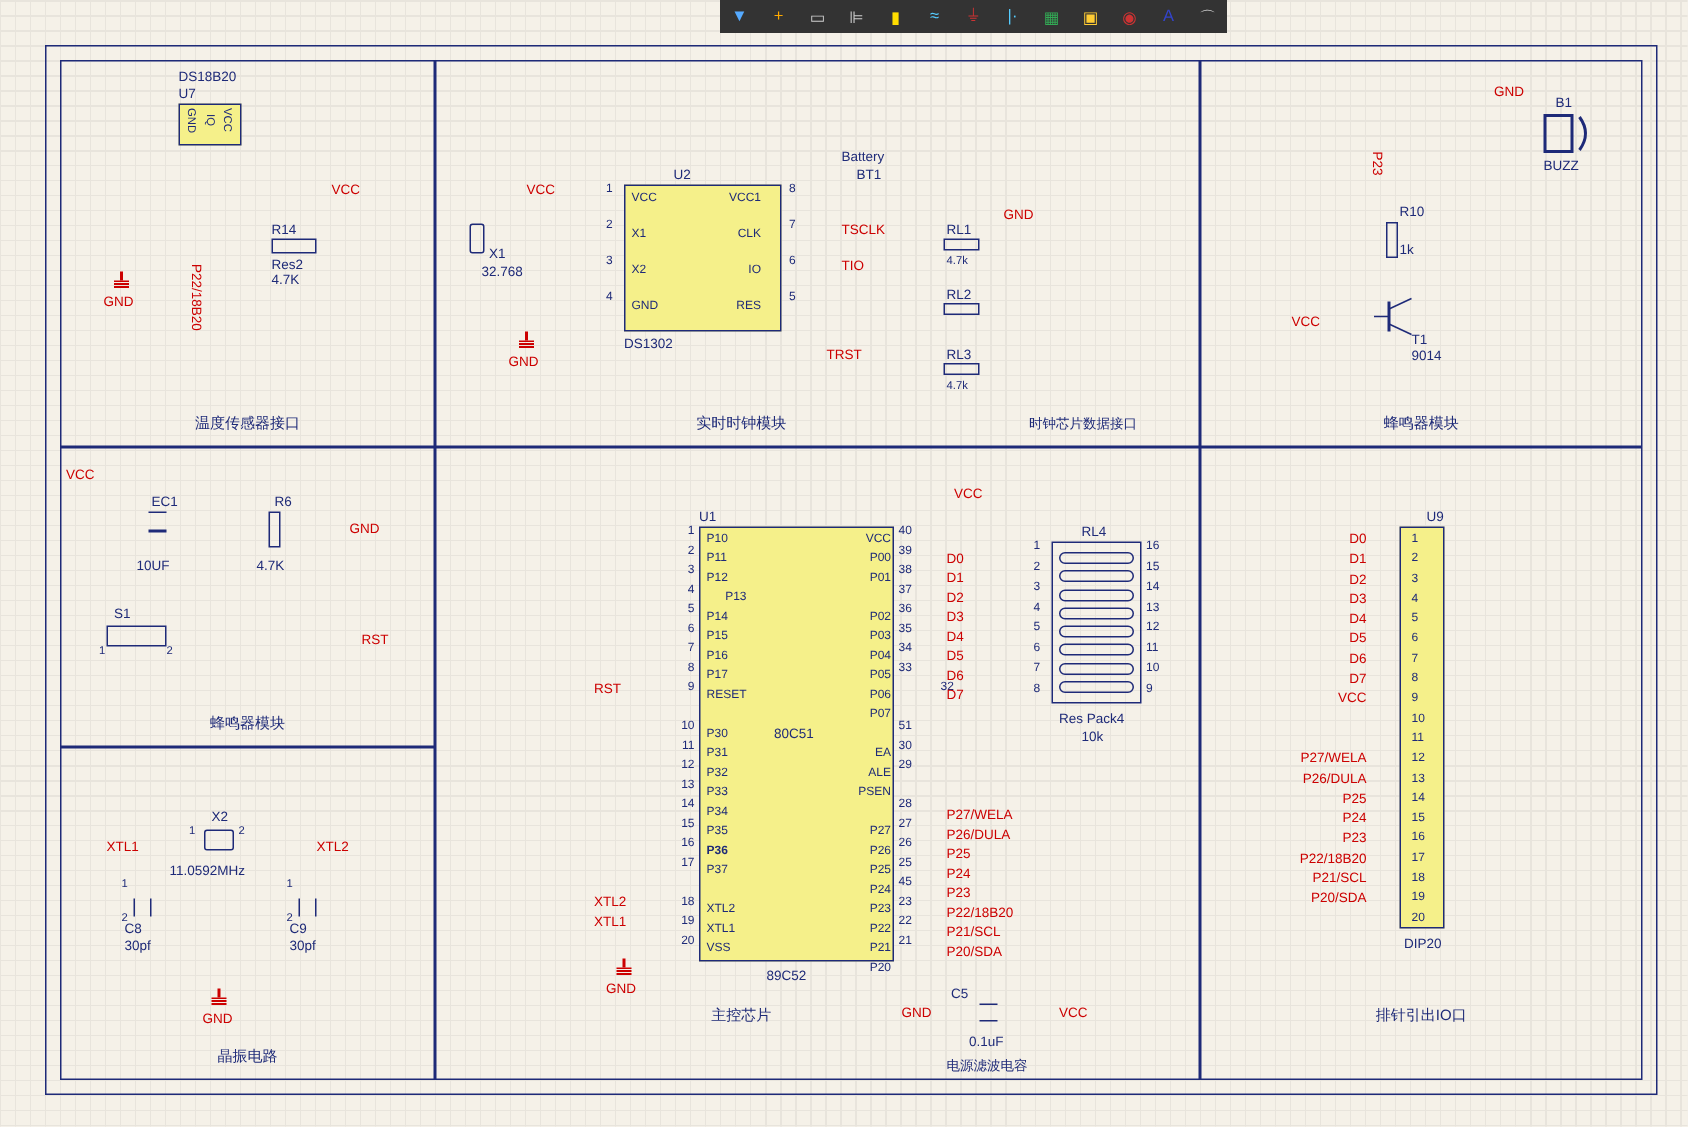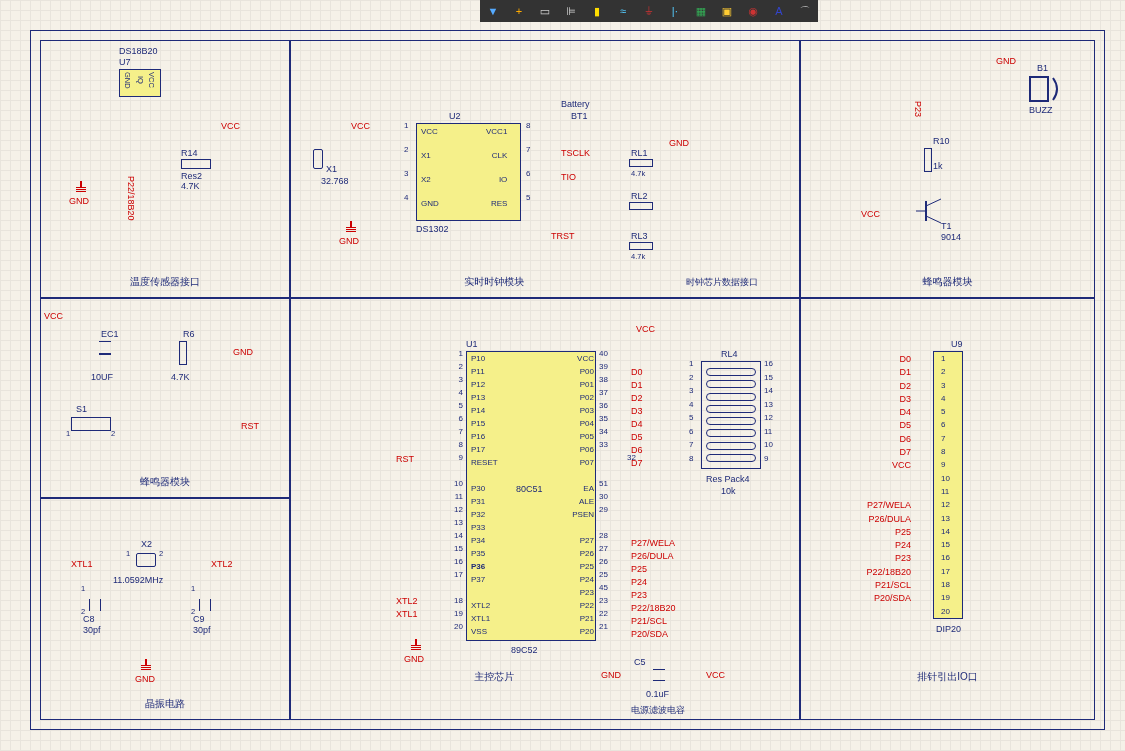--- a/index.html
+++ b/index.html
@@ -184,21 +184,21 @@
 
 <div class="blk" style="left:290px;top:298px;width:510px;height:422px">
 <span class="lbl" style="left:175px;top:40px">U1</span>
 <div class="chip" style="left:175px;top:52px;width:130px;height:290px"></div>
 <span class="lbl" style="left:225px;top:185px">80C51</span>
 <span class="lbl" style="left:220px;top:346px">89C52</span>
 <div id="mcu-pl" style="position:absolute;left:180px;top:55px">
         <div class="dsig" style="position: relative; height: 13px;">P10</div>
         <div class="dsig" style="position: relative; height: 13px;">P11</div>
         <div class="dsig" style="position: relative; height: 13px;">P12</div>
-        <div class="dsig" style="position: relative; height: 13px;">P13</div>
+        <div class="dsig" style="position: relative; height: 13px; text-align: right;">P13</div>
         <div class="dsig" style="position: relative; height: 13px;">P14</div>
         <div class="dsig" style="position: relative; height: 13px;">P15</div>
         <div class="dsig" style="position: relative; height: 13px;">P16</div>
         <div class="dsig" style="position: relative; height: 13px;">P17</div>
         <div class="dsig" style="position: relative; height: 13px;">RESET</div>
         <div class="dsig" style="position: relative; height: 13px;"></div>
         <div class="dsig" style="position: relative; height: 13px;">P30</div>
         <div class="dsig" style="position: relative; height: 13px;">P31</div>
         <div class="dsig" style="position: relative; height: 13px;">P32</div>
         <div class="dsig" style="position: relative; height: 13px;">P33</div>
@@ -232,21 +232,21 @@
         <div class="dsig" style="position: relative; height: 13px;">17</div>
         <div class="dsig" style="position: relative; height: 13px;"></div>
         <div class="dsig" style="position: relative; height: 13px;">18</div>
         <div class="dsig" style="position: relative; height: 13px;">19</div>
         <div class="dsig" style="position: relative; height: 13px;">20</div>
       </div>
 <div id="mcu-pr" style="position:absolute;left:275px;top:55px;text-align:right;width:28px">
         <div class="dsig" style="position: relative; height: 13px;">VCC</div>
         <div class="dsig" style="position: relative; height: 13px;">P00</div>
         <div class="dsig" style="position: relative; height: 13px;">P01</div>
-        <div class="dsig" style="position: relative; height: 13px;">P02</div>
+        <div class="dsig" style="position: relative; height: 13px; margin-top: 13px;">P02</div>
         <div class="dsig" style="position: relative; height: 13px;">P03</div>
         <div class="dsig" style="position: relative; height: 13px;">P04</div>
         <div class="dsig" style="position: relative; height: 13px;">P05</div>
         <div class="dsig" style="position: relative; height: 13px;">P06</div>
         <div class="dsig" style="position: relative; height: 13px;">P07</div>
         <div class="dsig" style="position: relative; height: 13px;"></div>
         <div class="dsig" style="position: relative; height: 13px;">EA</div>
         <div class="dsig" style="position: relative; height: 13px;">ALE</div>
         <div class="dsig" style="position: relative; height: 13px;">PSEN</div>
         <div class="dsig" style="position: relative; height: 13px;"></div>

